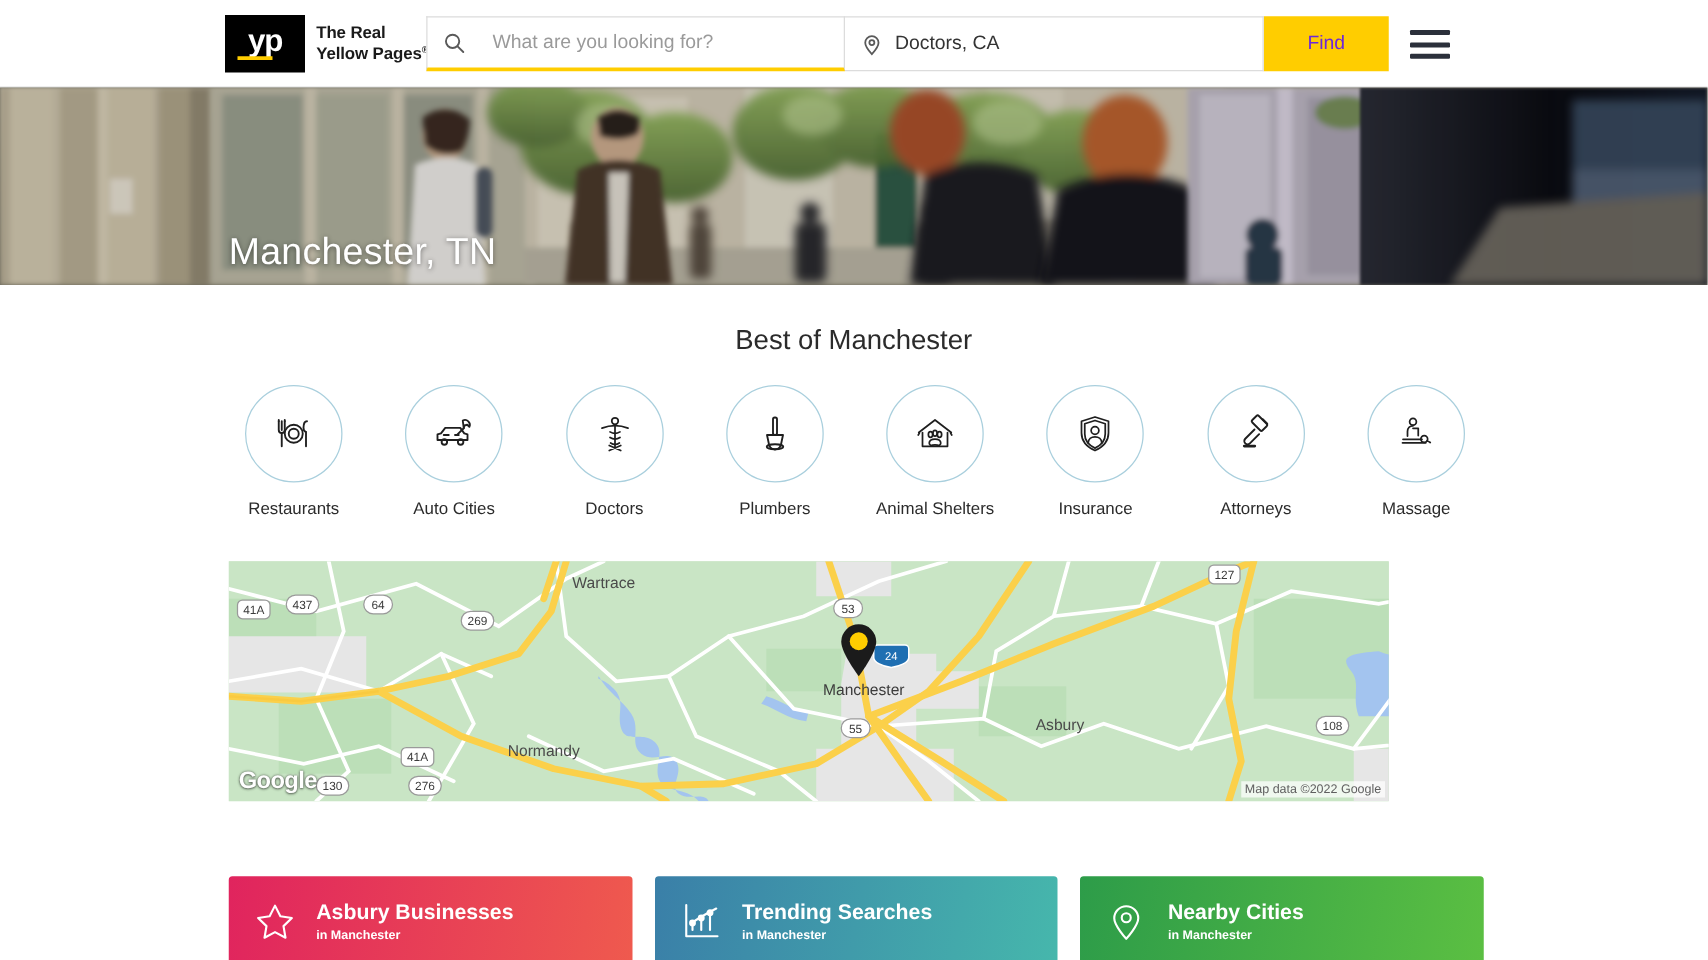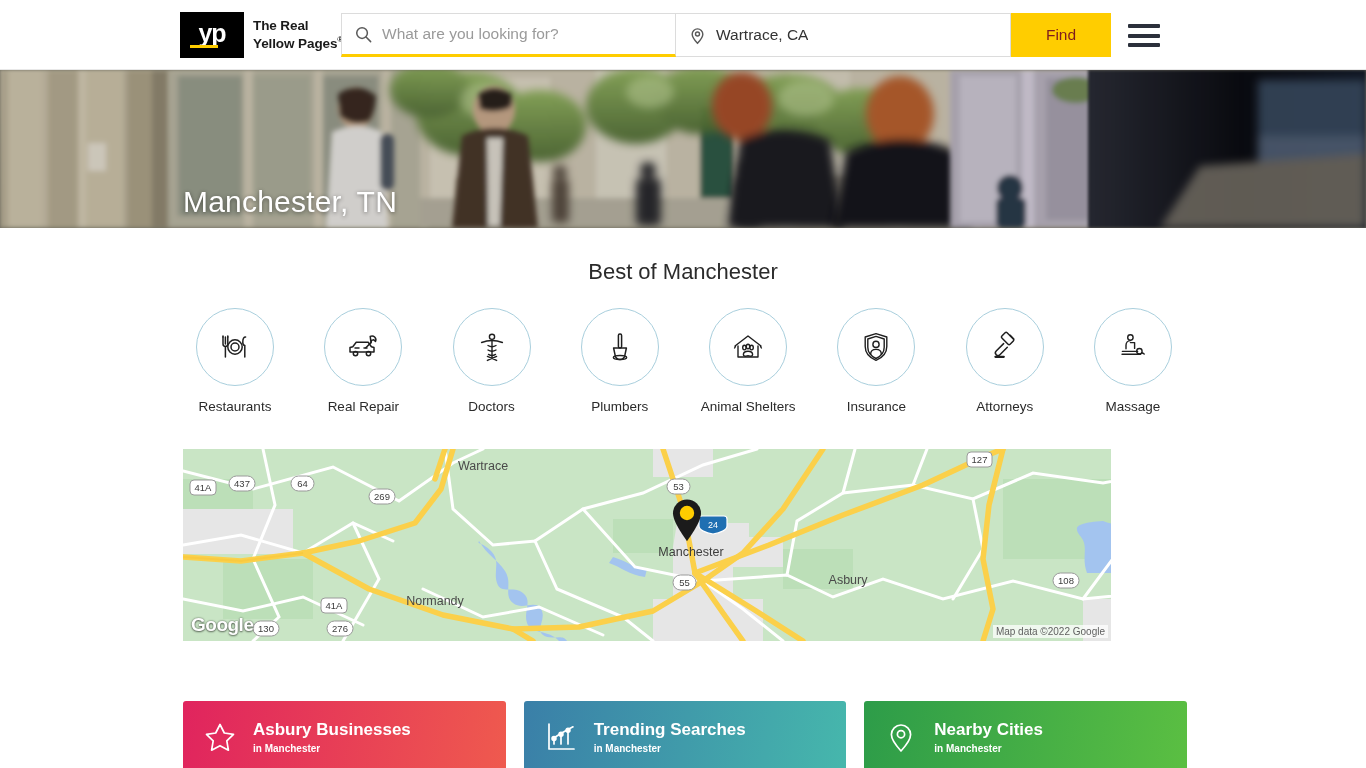--- a/index.html
+++ b/index.html
@@ -48,34 +48,34 @@
     display: flex; align-items: stretch;
     height: 44px;
   }
   .field {
     background: #ffffff;
     border: 1px solid #dcdcdc;
     display: flex; align-items: center;
     padding: 0 12px;
     position: relative;
   }
-  .field.what { width: 335px; border-bottom: 3px solid #ffcd00; }
+  .field.what { width: 335px; border-bottom: 3px solid #ffcd00; gap: 12px; }
   .field.where { width: 335px; border-left: none; }
   .field-icon { width: 19px; height: 19px; flex: 0 0 19px; margin-right: 9px; }
   .field-icon svg { display: block; width: 19px; height: 19px; }
   .field-text {
     font-size: 15.5px; color: #9a9a9a;
     font-family: "Liberation Sans", sans-serif;
     white-space: nowrap; overflow: hidden;
   }
   .field-text.filled { color: #333333; }
   .find-btn {
     width: 100px; height: 44px;
     background: #ffcd00; border: none;
-    color: #7f1d1d; font-size: 15.5px;
+    color: #6d28d9; font-size: 15.5px;
     font-family: "Liberation Sans", sans-serif;
     cursor: pointer;
     display: flex; align-items: center; justify-content: center;
   }
   .hamburger {
     position: absolute; left: 1128px; top: 24px;
     width: 32px; height: 23px;
     display: flex; flex-direction: column; justify-content: space-between;
     cursor: pointer;
   }
@@ -204,21 +204,21 @@
       <span class="field-text">What are you looking for?</span>
     </div>
 
     <div class="field where">
       <span class="field-icon">
         <svg viewBox="0 0 20 20" fill="none" stroke="#5a5a5a" stroke-width="1.5">
           <path d="M10 18.2c0 0 5.6-6.1 5.6-9.6A5.6 5.6 0 0 0 4.4 8.6c0 3.5 5.6 9.6 5.6 9.6z"></path>
           <circle cx="10" cy="8.5" r="2.1"></circle>
         </svg>
       </span>
-      <span class="field-text filled">Wartrace, CA</span>
+      <span class="field-text filled">Doctors, CA</span>
     </div>
 
     <button class="find-btn">Find</button>
   </div>
 
   <div class="hamburger">
     <span></span>
     <span></span>
     <span></span>
   </div>
@@ -406,21 +406,21 @@
       <div class="cat-circle">
         <svg width="42" height="42" viewBox="0 0 42 42" fill="none" stroke="#1f1f1f" stroke-width="1.5" stroke-linecap="round" stroke-linejoin="round">
           <path d="M8 26h24v-4.5l-2.6-.8-3.2-4.4H14.2l-3.4 4.4-2.8.8z"></path>
           <circle cx="13.5" cy="27.6" r="2.2"></circle>
             <circle cx="26.5" cy="27.6" r="2.2"></circle>
           <path d="M13 22h4M22 22h3"></path>
           <path d="M28.2 10.4a3.9 3.9 0 0 1 5.3 5.1l-1.7-1.7-2.2.6-.6 2.2z"></path>
           <path d="M29 16.6l-5.2 5.1"></path>
         </svg>
       </div>
-      <div class="cat-label">Real Repair</div>
+      <div class="cat-label">Auto Cities</div>
     </div>
 
     <div class="cat">
       <div class="cat-circle">
         <svg width="42" height="42" viewBox="0 0 42 42" fill="none" stroke="#1f1f1f" stroke-width="1.4" stroke-linecap="round">
           <circle cx="21" cy="10.8" r="2.6"></circle>
           <path d="M10.6 16.5q10.4-4 20.8 0"></path>
           <path d="M21 14.2V32"></path>
           <path d="M17 19.5q4 2.5 8 0M17 24q4 2.5 8 0M17.5 28.4q3.5 2.2 7 0"></path>
           <path d="M16.4 30.4l9.2 4M25.6 30.4l-9.2 4"></path>

